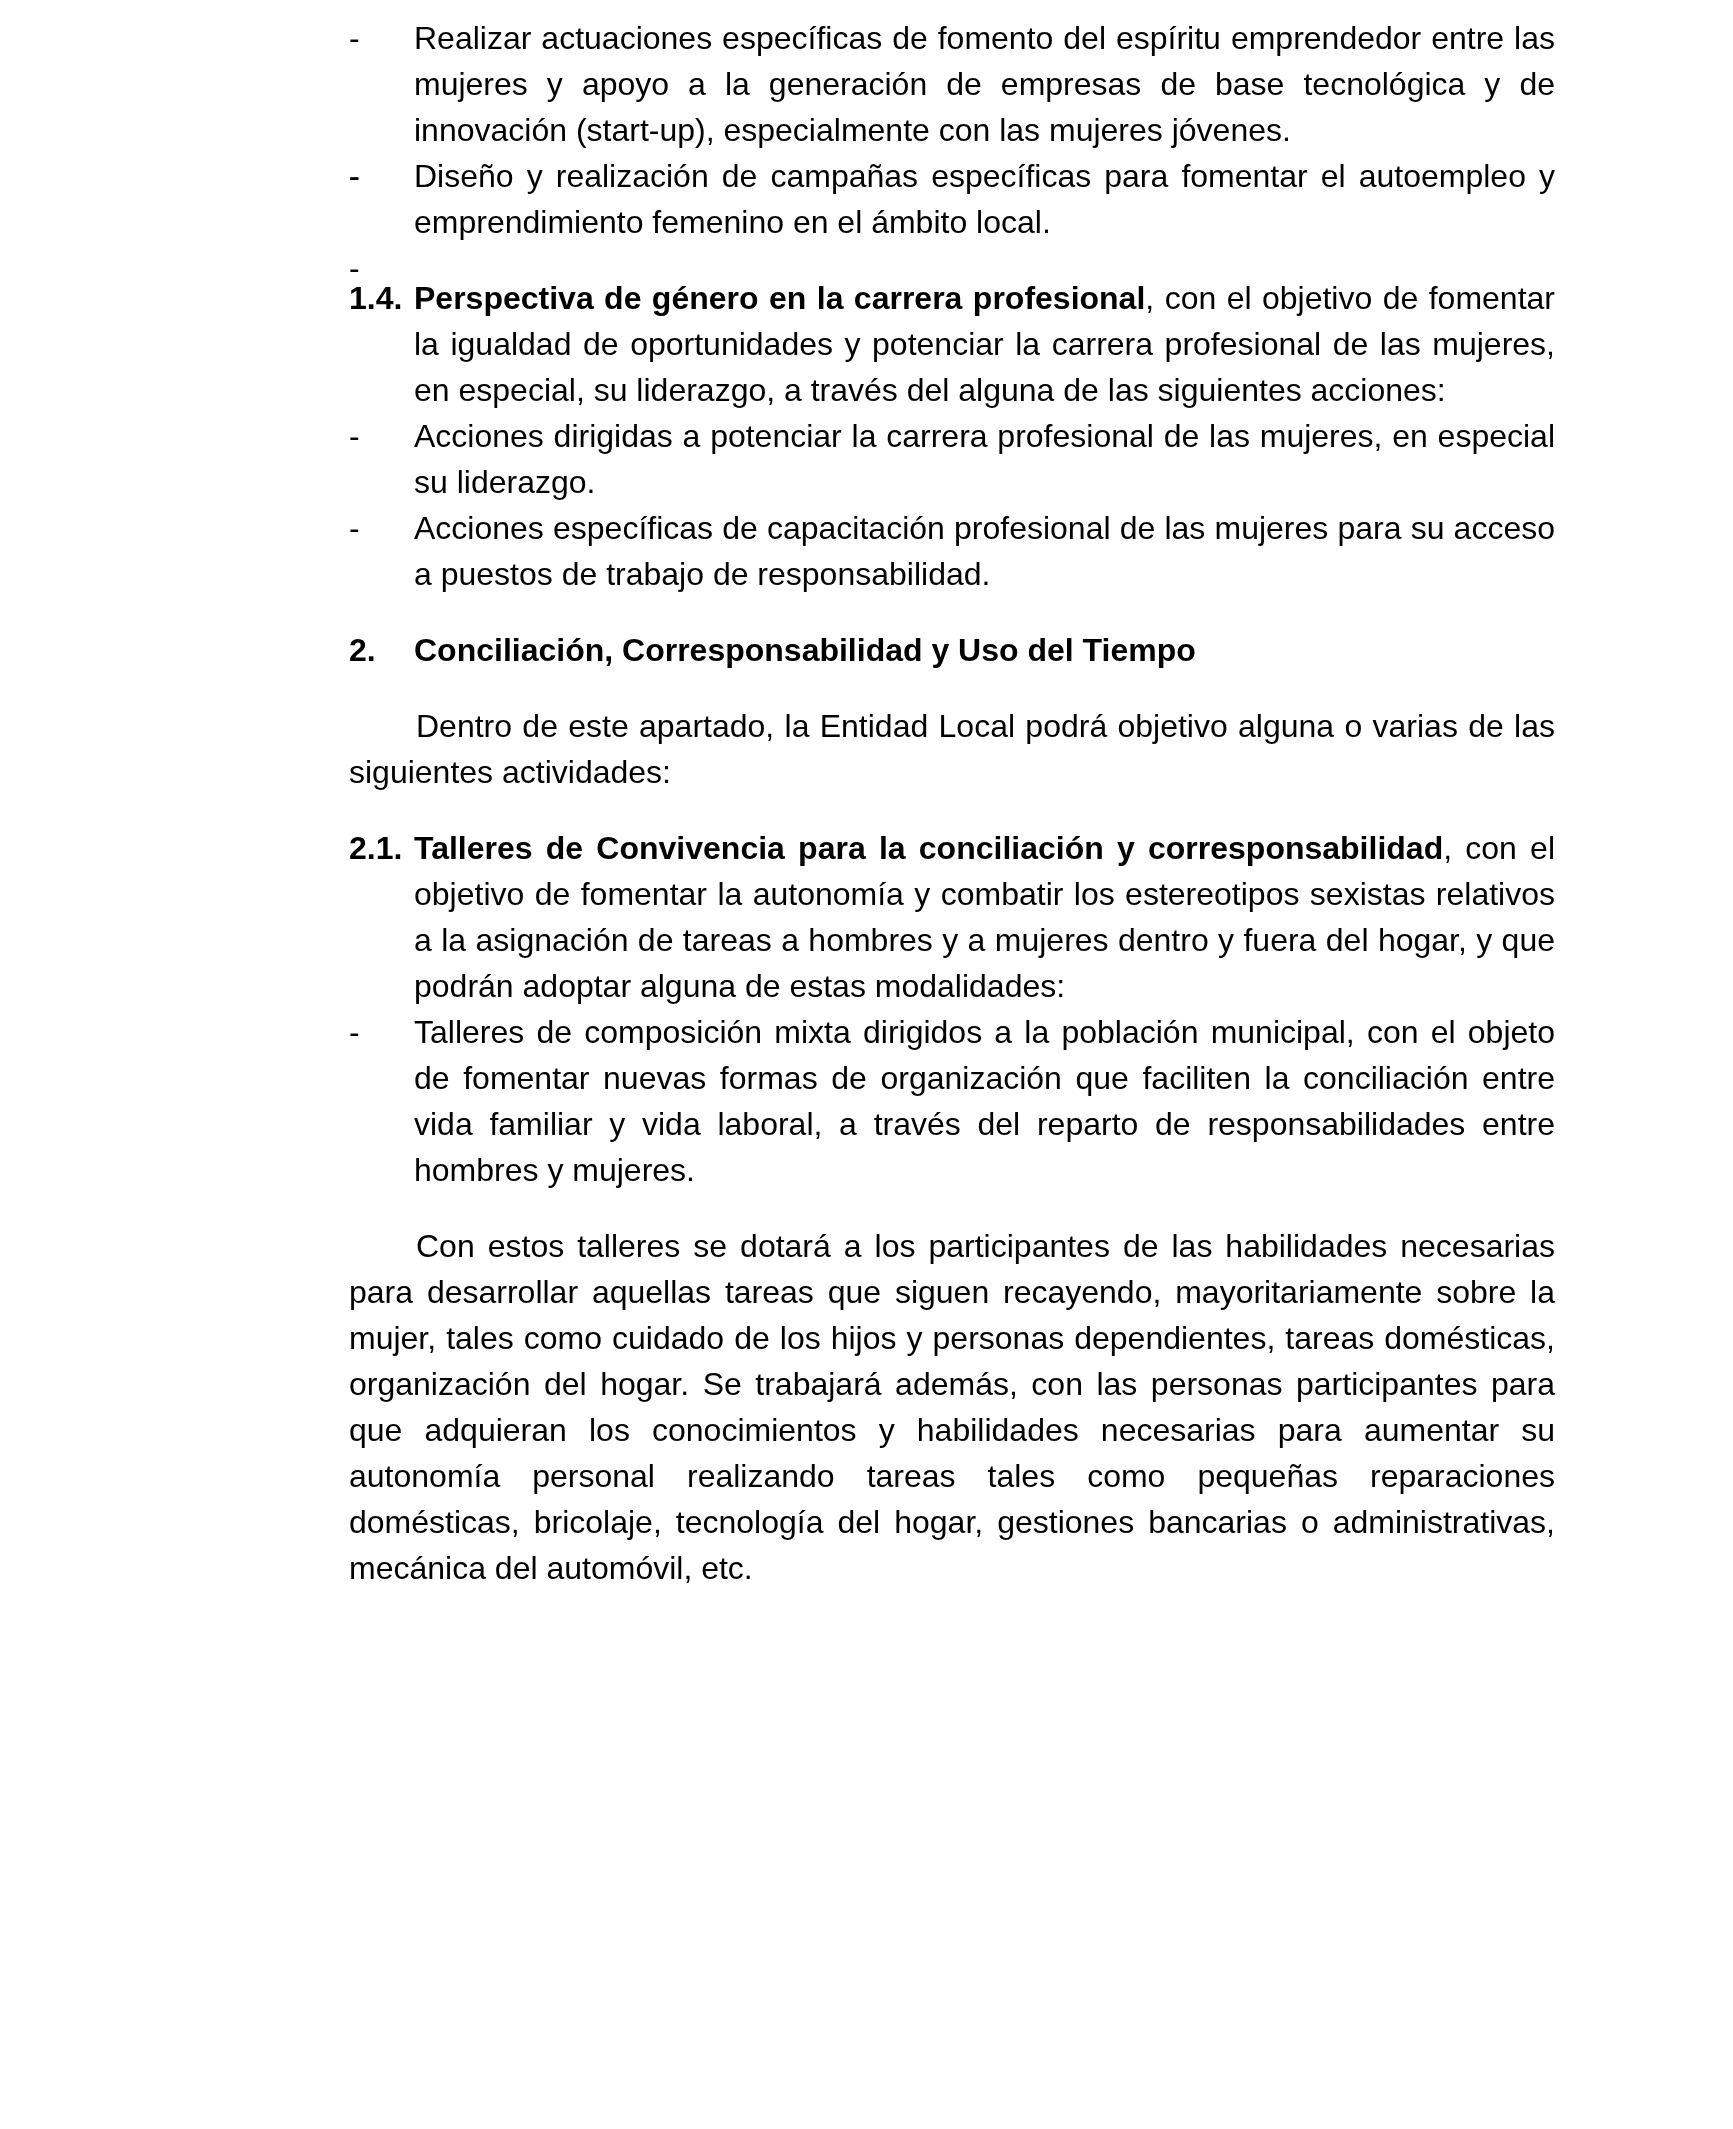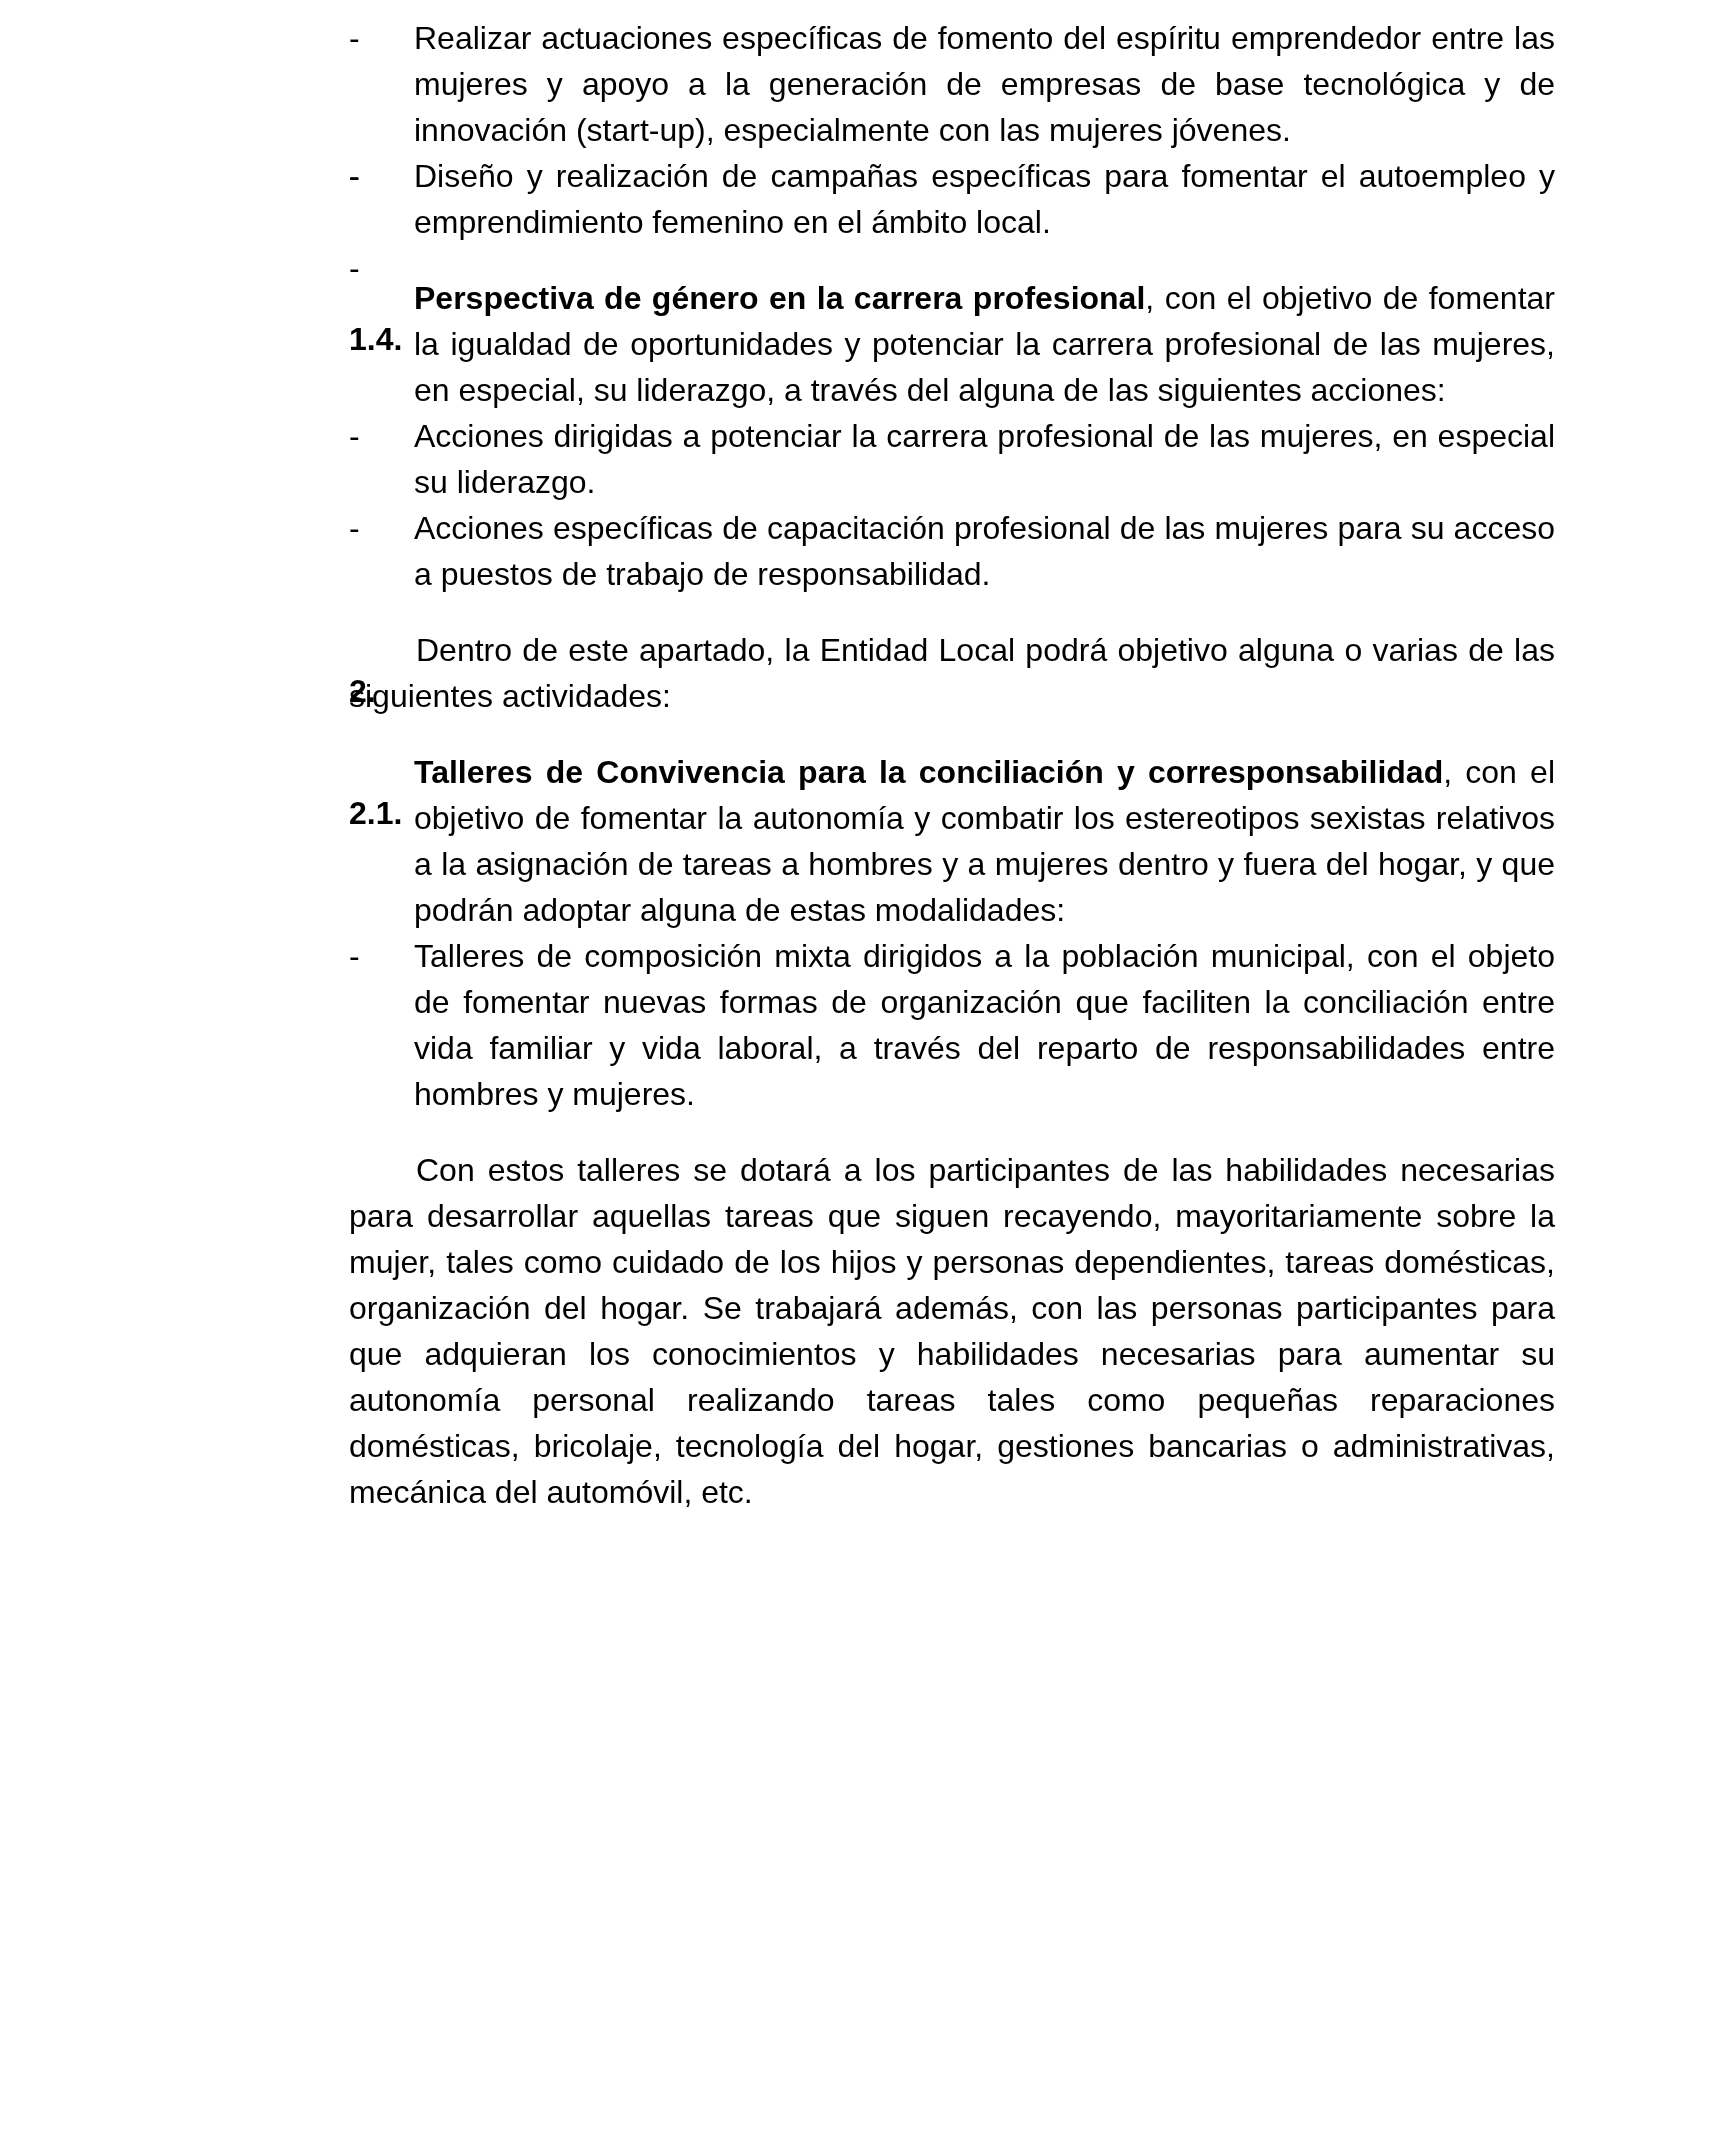--- a/index.html
+++ b/index.html
@@ -39,21 +39,20 @@
   .hang {
     position: relative;
     padding-left: 65px;
   }
   .num {
     position: absolute;
     left: 0;
     top: 0;
     font-weight: bold;
     white-space: nowrap;
-    margin-top: 41px;
   }
   .bold-lead { font-weight: bold; }
   .heading-line { font-weight: bold; }
   .mt { margin-top: 30px; }
   .para {
     text-indent: 67px;
   }
 </style>
 </head>
 <body>
@@ -73,20 +72,21 @@
     <span class="bold-lead">Perspectiva de género en la carrera profesional</span><span>, con el objetivo de fomentar la igualdad de oportunidades y potenciar la carrera profesional de las mujeres, en especial, su liderazgo, a través del alguna de las siguientes acciones:</span>
   </div>
 
   <ul class="blist">
       <li><span class="marker">-</span><span>Acciones dirigidas a potenciar la carrera profesional de las mujeres, en especial su liderazgo.</span></li>
       <li><span class="marker">-</span><span>Acciones específicas de capacitación profesional de las mujeres para su acceso a puestos de trabajo de responsabilidad.</span></li>
     </ul>
 
   <div class="hang mt heading-line">
     <span class="num">2.</span>
+    <span>Conciliación, Corresponsabilidad y Uso del Tiempo</span>
   </div>
 
   <div class="para mt">Dentro de este apartado, la Entidad Local podrá objetivo alguna o varias de las siguientes actividades:</div>
 
   <div class="hang mt">
     <span class="num">2.1.</span>
     <span class="bold-lead">Talleres de Convivencia para la conciliación y corresponsabilidad</span><span>, con el objetivo de fomentar la autonomía y combatir los estereotipos sexistas relativos a la asignación de tareas a hombres y a mujeres dentro y fuera del hogar, y que podrán adoptar alguna de estas modalidades:</span>
   </div>
 
   <ul class="blist">

